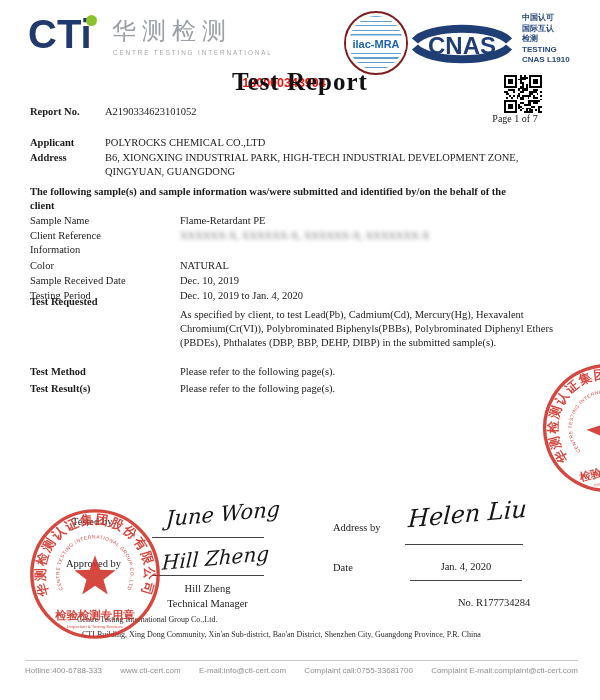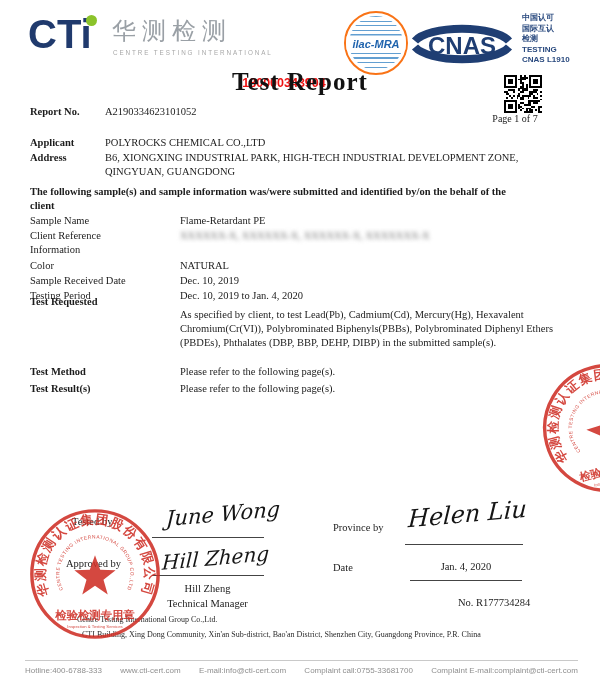--- a/index.html
+++ b/index.html
@@ -14,22 +14,22 @@
   .cti-dot{position:absolute;left:86px;top:15px;width:11px;height:11px;border-radius:50%;background:#8bc32a;}
   .cti-cn{position:absolute;left:112px;top:18px;font-size:24px;line-height:26px;color:#9aa0a6;letter-spacing:6px;}
   .cti-en{position:absolute;left:113px;top:49px;font-family:"Liberation Sans",sans-serif;
           font-size:6.3px;color:#a8a8a8;letter-spacing:1.9px;}
   .cma-box{position:absolute;left:238px;top:8px;width:84px;height:44px;border:4px solid #e60012;
            border-radius:10px;display:flex;align-items:center;justify-content:center;}
   .cma-text{font-family:"Liberation Sans",sans-serif;font-weight:bold;font-style:italic;
             font-size:29px;color:#e60012;letter-spacing:1px;}
   .cma-num{position:absolute;left:238px;top:76px;width:92px;text-align:center;
            font-family:"Liberation Sans",sans-serif;font-weight:bold;font-size:12.5px;color:#ee1111;}
-  .ilac{position:absolute;left:344px;top:11px;width:60px;height:60px;border:2px solid #f97316;
-        border-radius:50%;overflow:hidden;background:#fff;font-style:italic;}
+  .ilac{position:absolute;left:344px;top:11px;width:60px;height:60px;border:2px solid #7f1d1d;
+        border-radius:50%;overflow:hidden;background:#fff;}
   .ilac-lines{position:absolute;left:3px;right:3px;top:3px;bottom:3px;border-radius:50%;
         background:repeating-linear-gradient(180deg,#2e7fc2 0 1.3px,transparent 1.3px 4.6px);opacity:.75;}
   .ilac-band{position:absolute;left:0;right:0;top:50%;transform:translateY(-50%);background:#fff;
         text-align:center;font-family:"Liberation Sans",sans-serif;font-weight:bold;
         font-size:11px;color:#1f63ad;padding:1.5px 0;}
   .cnas-svg{position:absolute;left:410px;top:16px;}
   .cnas-block{position:absolute;left:522px;top:13px;font-family:"Liberation Sans",sans-serif;
         font-weight:bold;font-size:8px;line-height:10.6px;color:#2a4a7f;}
   .qr{position:absolute;left:504px;top:75px;width:38px;height:38px;}
   .page-ind{position:absolute;left:484px;top:113px;width:62px;text-align:center;font-size:10px;}
@@ -261,21 +261,21 @@
 
   <div class="sig" style="left:166px;top:502px;font-size:21px">June Wong</div>
   <div class="sigline" style="left:152px;top:537px;width:112px"></div>
 
   <div class="sig" style="left:162px;top:546px;font-size:20px">Hill Zheng</div>
   <div class="sigline" style="left:152px;top:575px;width:112px"></div>
 
   <div class="abs fs" style="left:130px;top:583px;width:155px;text-align:center">Hill Zheng</div>
   <div class="abs fs" style="left:130px;top:598px;width:155px;text-align:center">Technical Manager</div>
 
-  <span class="abs fs" style="left:333px;top:522px">Province by</span>
+  <span class="abs fs" style="left:333px;top:522px">Address by</span>
   <div class="sig" style="left:408px;top:500px;font-size:24px">Helen Liu</div>
   <div class="sigline" style="left:405px;top:544px;width:118px"></div>
 
   <span class="abs fs" style="left:333px;top:562px">Date</span>
   <span class="abs fs" style="left:410px;top:561px;width:112px;text-align:center">Jan. 4, 2020</span>
   <div class="sigline" style="left:410px;top:580px;width:112px"></div>
 
   <span class="abs fs" style="left:458px;top:597px">No.  R177734284</span>
 
   <span class="abs smallgray" style="left:77px;top:615px">Centre Testing International Group Co.,Ltd.</span>

